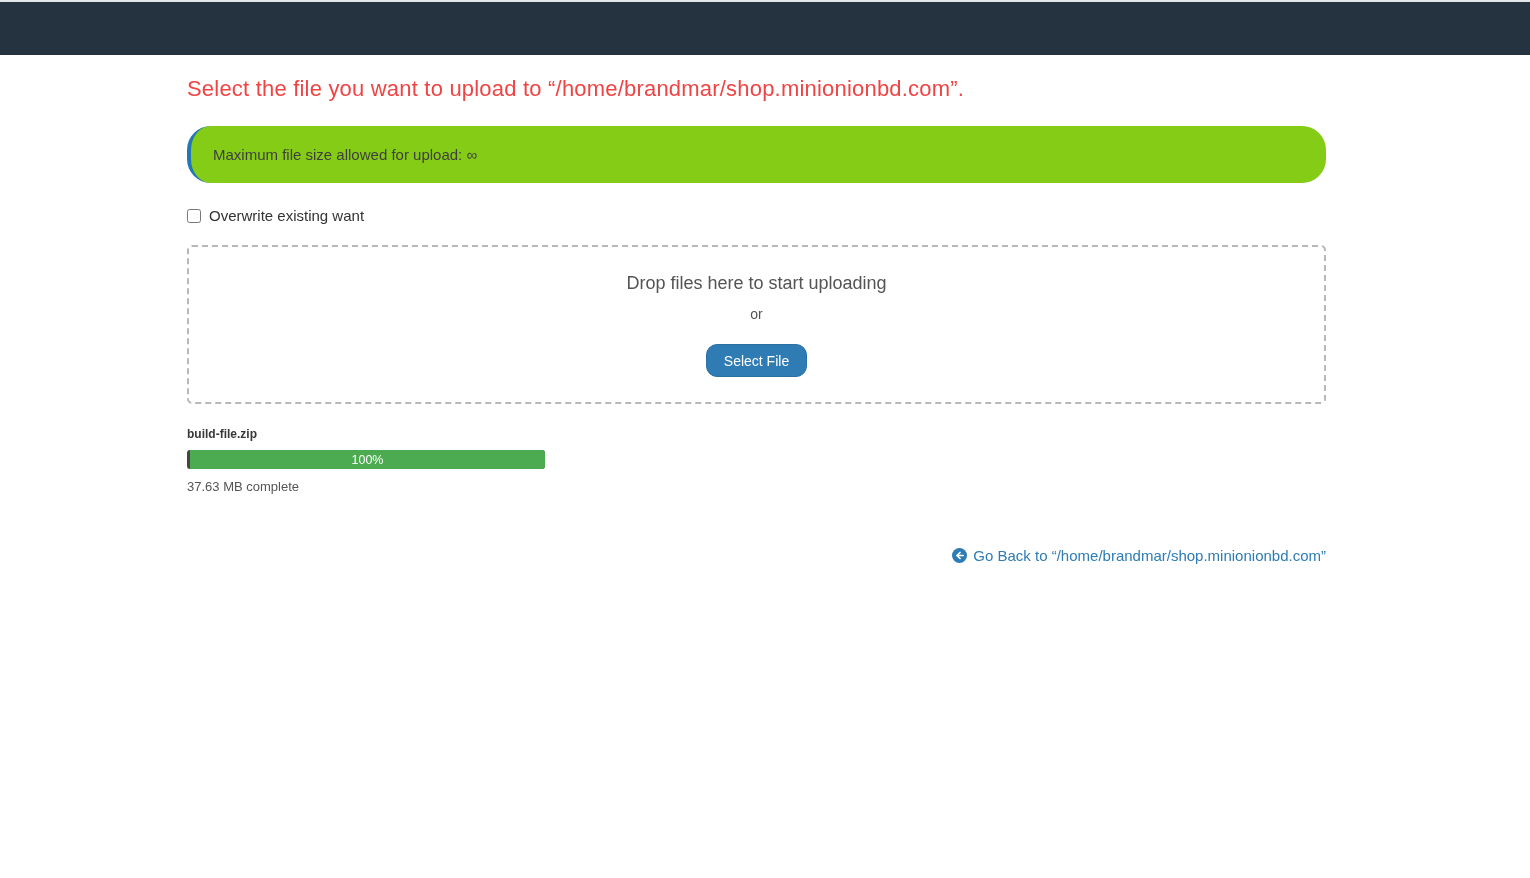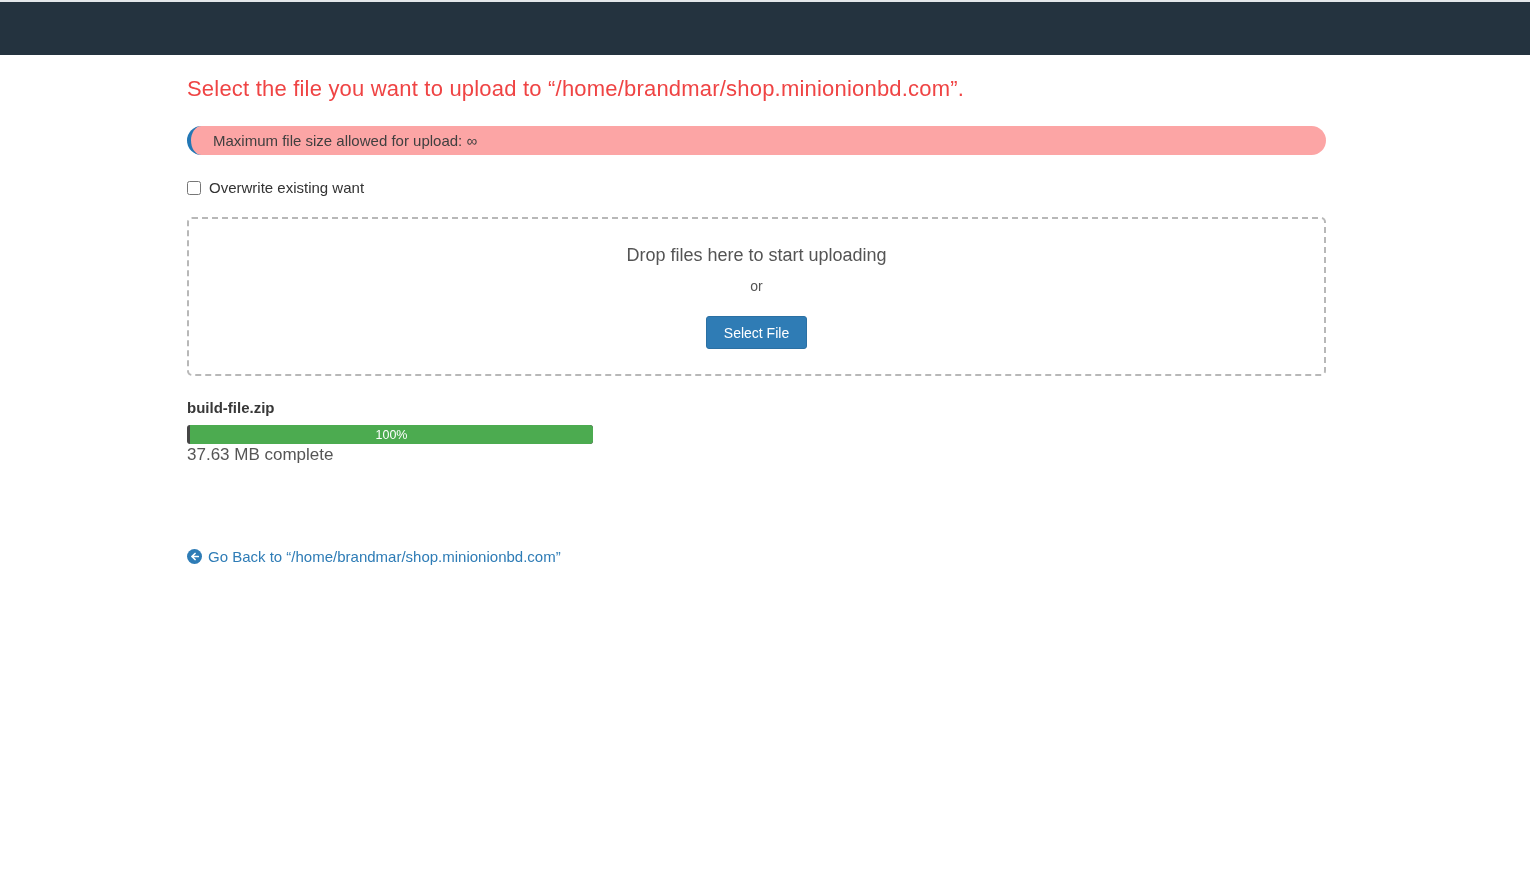--- a/index.html
+++ b/index.html
@@ -21,23 +21,23 @@
   }
   .page-title {
     margin-top: 21px;
     font-size: 22px;
     font-weight: 400;
     color: #ef4444;
     letter-spacing: 0.2px;
   }
   .notice {
     margin-top: 24px;
-    background: #fca5a5;
+    background: #84cc16;
     border-left: 4px solid #2277b5;
-    padding: 6px 22px;
+    padding: 20px 22px;
     font-size: 15px;
     color: #3f3f3f;
     border-radius: 24px;
   }
   .checkbox-row {
     margin-top: 24px;
     display: flex;
     align-items: center;
     font-size: 15px;
     color: #333;
@@ -64,60 +64,60 @@
   .dropzone-or {
     margin-top: 12px;
     font-size: 14px;
     color: #545454;
   }
   .select-file-button {
     margin-top: 22px;
     background: #2f7cb5;
     color: #ffffff;
     border: 1px solid #2b70a3;
-    border-radius: 3px;
+    border-radius: 11px;
     font-size: 14px;
     font-family: inherit;
     padding: 0 17px;
     height: 33px;
     cursor: pointer;
   }
   .upload-item { margin-top: 23px; }
   .upload-filename {
-    font-size: 15px;
+    font-size: 12px;
     font-weight: 700;
     color: #383838;
   }
   .progress-track {
     margin-top: 9px;
-    width: 406px;
+    width: 358px;
     height: 19px;
     background: #454545;
     border-radius: 3px;
     padding-left: 3px;
     overflow: hidden;
   }
   .progress-fill {
     height: 100%;
     background: #4cab50;
     border-radius: 0 3px 3px 0;
     display: flex;
     align-items: center;
     justify-content: center;
     color: #ffffff;
     font-size: 12.5px;
   }
   .upload-status {
-    margin-top: 1px;
-    font-size: 17px;
+    margin-top: 10px;
+    font-size: 13px;
     color: #555555;
   }
   .back-row {
-    margin-top: 83px;
-    text-align: left;
+    margin-top: 53px;
+    text-align: right;
   }
   .back-link {
     color: #2e7cb6;
     font-size: 15px;
     text-decoration: none;
     display: inline-flex;
     align-items: center;
     gap: 6px;
     cursor: pointer;
   }

